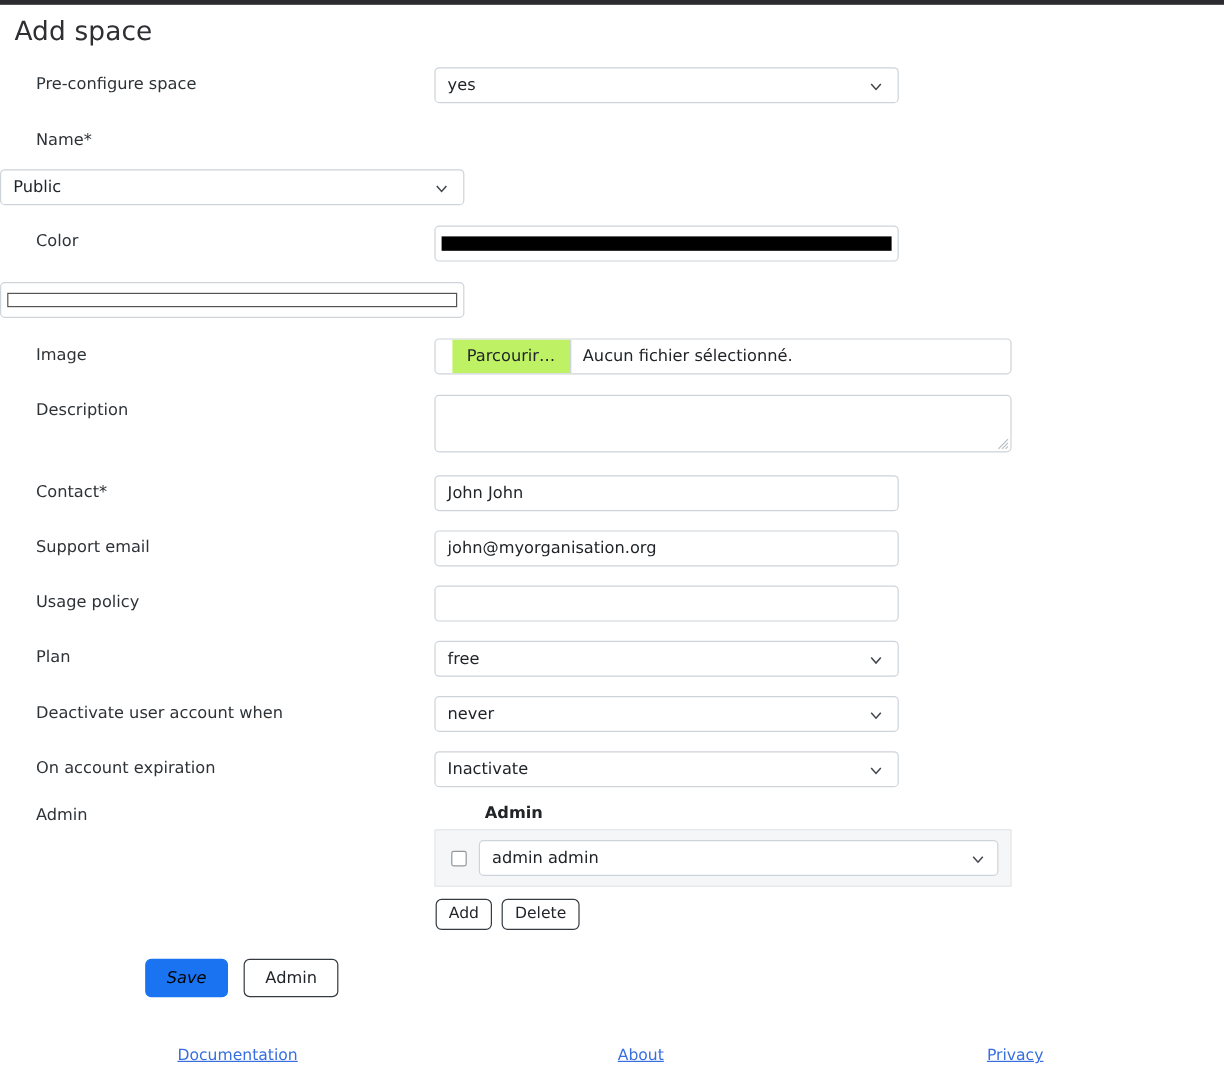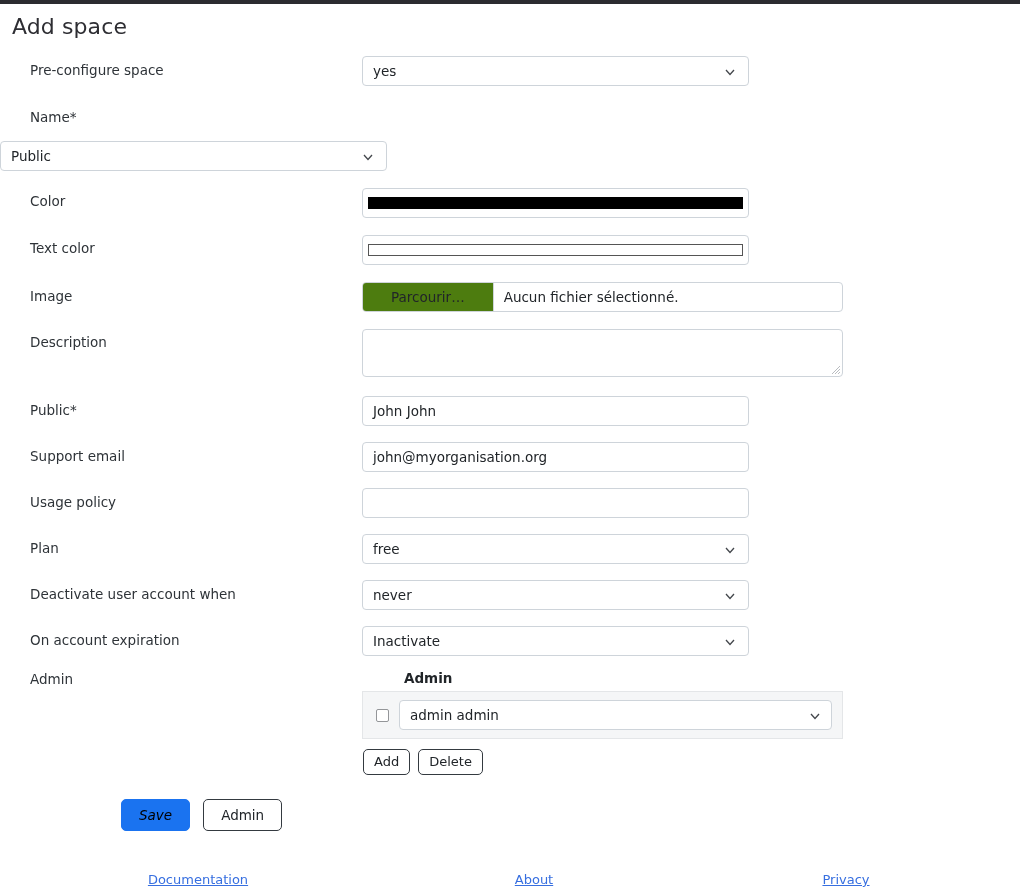--- a/index.html
+++ b/index.html
@@ -84,27 +84,28 @@
     width: 481px;
     height: 30px;
     border: 1px solid #ced4da;
     border-radius: 4px;
     background: #fff;
     display: flex;
     align-items: stretch;
     overflow: hidden;
   }
   .file .btn {
-    background: #4d7c0f;
+    background: #bef264;
     border-right: 1px solid #ced4da;
     font-size: 13.5px;
-    padding: 0 28px;
+    padding: 0 12px;
     display: flex;
     align-items: center;
     color: #212529;
+    margin-left: 14px;
   }
   .file .fname {
     font-size: 13.5px;
     padding: 0 10px;
     display: flex;
     align-items: center;
     color: #212529;
   }
   .textarea {
     width: 481px;
@@ -263,21 +264,20 @@
     <div class="row" style="margin-top:14px;">
       <div class="label-col" style="padding-top:8px;">Color</div>
       <div class="field-col" style="padding-top:3px;">
         <div class="ctl color">
           <span class="swatch" style="background:#000000;"></span>
         </div>
       </div>
     </div>
 
     <div class="row" style="margin-top:14px;">
-      <div class="label-col" style="padding-top:8px;">Text color</div>
       <div class="field-col" style="padding-top:3px;">
         <div class="ctl color">
           <span class="swatch bordered" style="background:#ffffff;"></span>
         </div>
       </div>
     </div>
 
     <div class="row" style="margin-top:14px;">
       <div class="label-col" style="padding-top:9px;">Image</div>
       <div class="field-col" style="padding-top:3px;">
@@ -295,21 +295,21 @@
           <span class="grip">
               <svg width="12" height="12" viewBox="0 0 12 12">
                 <path d="M11 3 L3 11 M11 6 L6 11 M11 9 L9 11" stroke="currentColor" stroke-width="1" fill="none"></path>
               </svg>
             </span>
         </div>
       </div>
     </div>
 
     <div class="row" style="margin-top:16px;">
-      <div class="label-col" style="padding-top:9px;">Public*</div>
+      <div class="label-col" style="padding-top:9px;">Contact*</div>
       <div class="field-col" style="padding-top:3px;">
         <div class="ctl">
           <span>John John</span>
         </div>
       </div>
     </div>
 
     <div class="row" style="margin-top:13px;">
       <div class="label-col" style="padding-top:9px;">Support email</div>
       <div class="field-col" style="padding-top:3px;">

